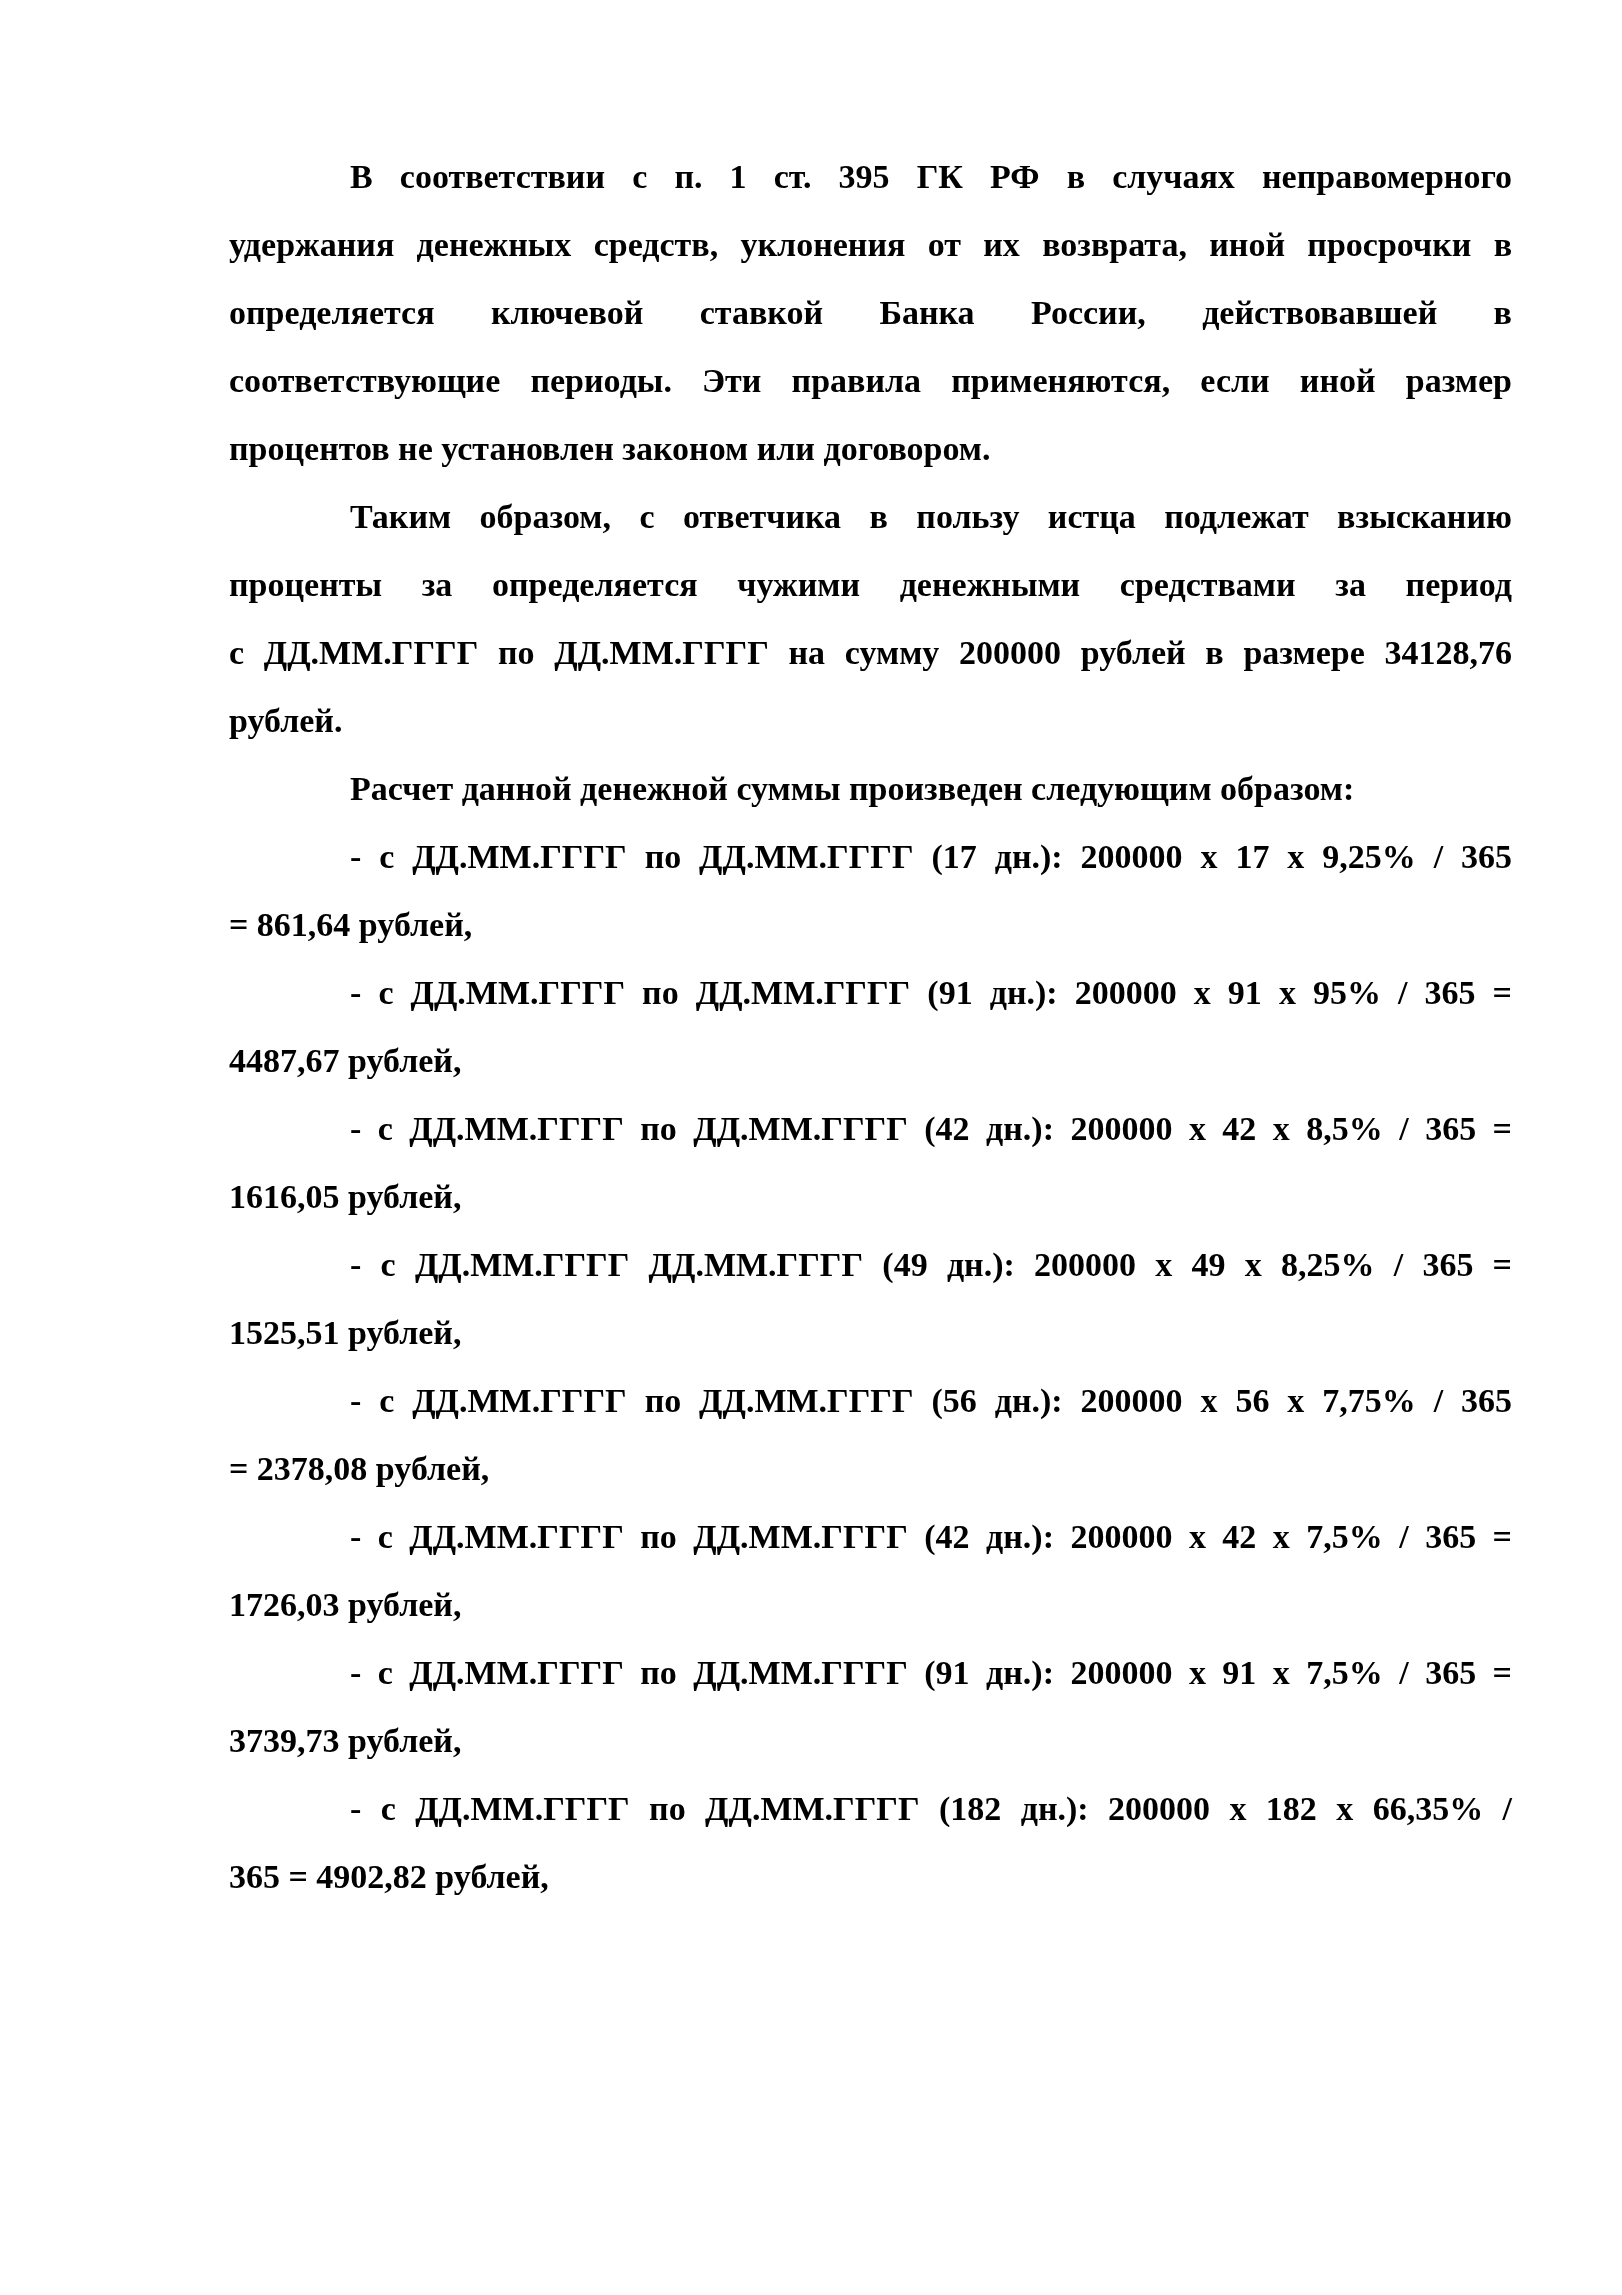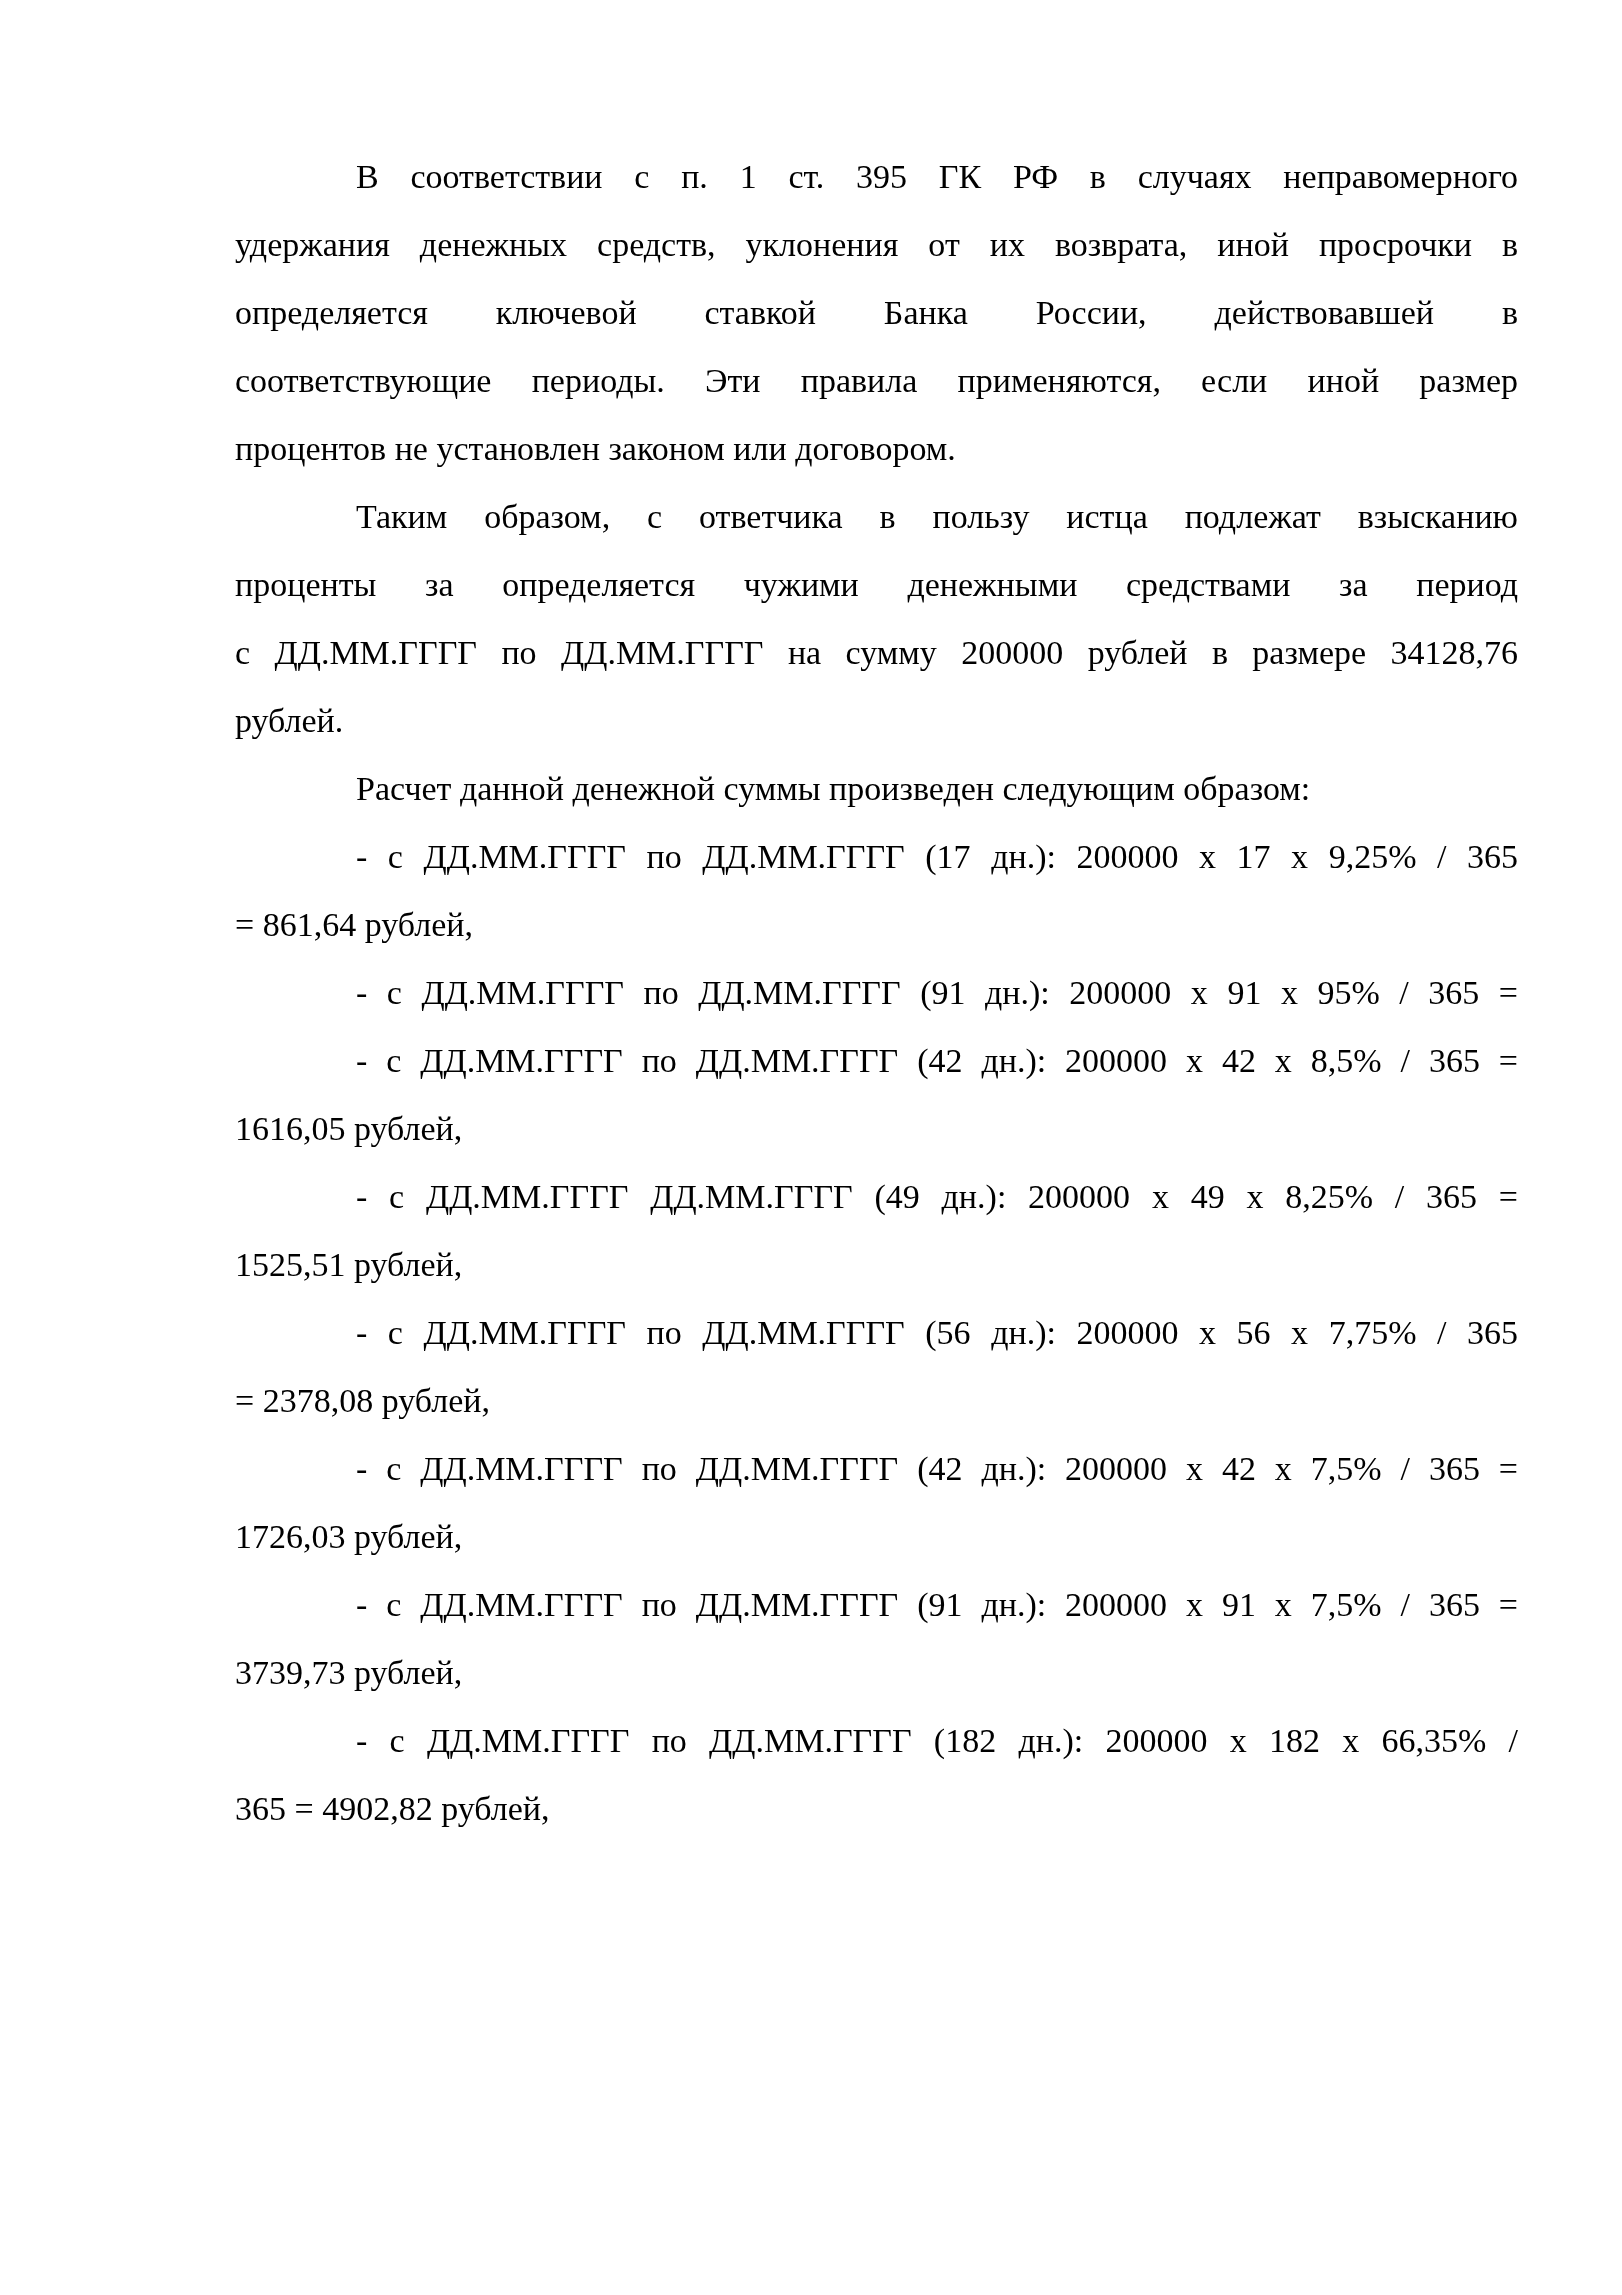--- a/index.html
+++ b/index.html
@@ -13,27 +13,28 @@
   }
   .page {
     position: relative;
     width: 1623px;
     height: 2295px;
     background: #ffffff;
     overflow: hidden;
   }
   .doc {
     position: absolute;
-    left: 235px;
+    left: 229px;
     top: 143px;
     width: 1283px;
     font-family: "Liberation Serif", "DejaVu Serif", serif;
     font-size: 34px;
     line-height: 68px;
     color: #000000;
+    font-weight: bold;
   }
   .paragraph {
     margin: 0;
     padding: 0;
   }
   .line {
     text-align: justify;
     text-align-last: justify;
   }
   .line.first {
@@ -63,20 +64,21 @@
       </div>
       <div class="paragraph">
         <div class="line first para-end">Расчет данной денежной суммы произведен следующим образом:</div>
       </div>
       <div class="paragraph">
         <div class="line first">- с ДД.ММ.ГГГГ по ДД.ММ.ГГГГ (17 дн.): 200000 х 17 х 9,25% / 365</div>
         <div class="line para-end">= 861,64 рублей,</div>
       </div>
       <div class="paragraph">
         <div class="line first">- с ДД.ММ.ГГГГ по ДД.ММ.ГГГГ (91 дн.): 200000 х 91 х 95% / 365 =</div>
+        <div class="line para-end">4487,67 рублей,</div>
       </div>
       <div class="paragraph">
         <div class="line first">- с ДД.ММ.ГГГГ по ДД.ММ.ГГГГ (42 дн.): 200000 х 42 х 8,5% / 365 =</div>
         <div class="line para-end">1616,05 рублей,</div>
       </div>
       <div class="paragraph">
         <div class="line first">- с ДД.ММ.ГГГГ ДД.ММ.ГГГГ (49 дн.): 200000 х 49 х 8,25% / 365 =</div>
         <div class="line para-end">1525,51 рублей,</div>
       </div>
       <div class="paragraph">

